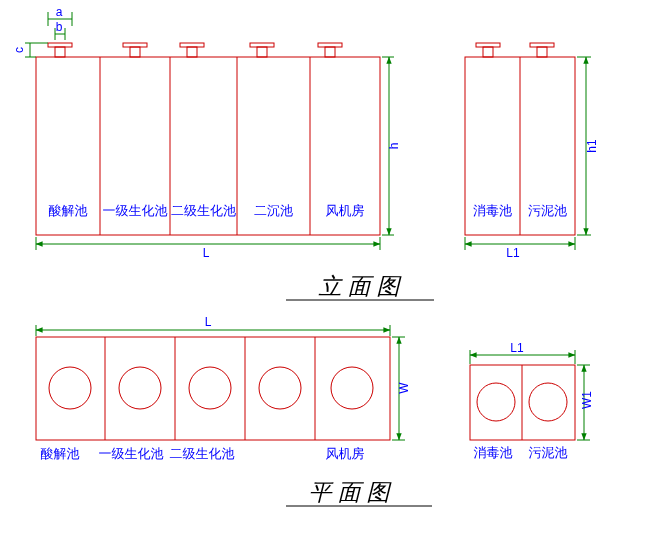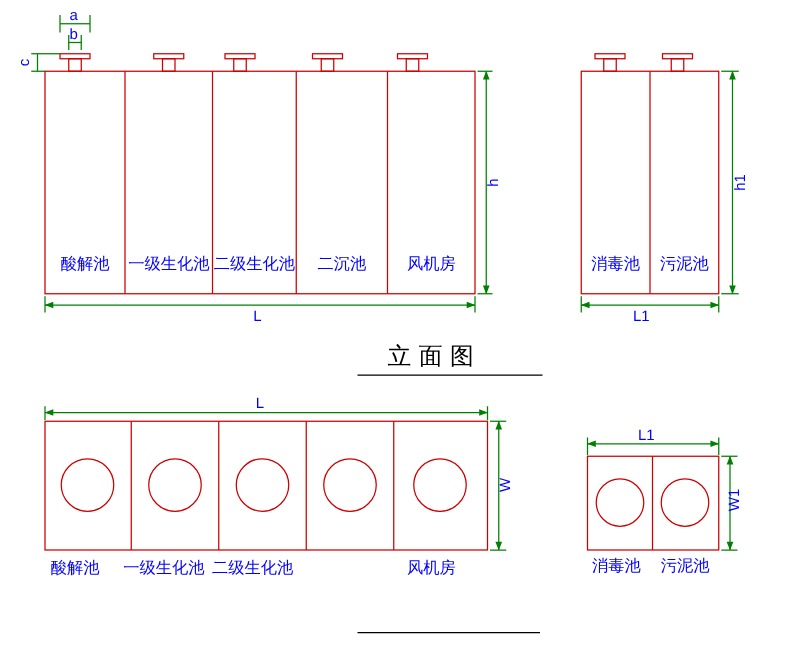--- a/index.html
+++ b/index.html
@@ -15,22 +15,22 @@
   .tlabel{
     position:absolute;color:var(--label,#0000ff);font-size:13px;line-height:14px;
     text-align:center;white-space:nowrap;
   }
   .dlabel{
     position:absolute;color:var(--label,#0000ff);font-size:12px;line-height:14px;
     text-align:center;white-space:nowrap;
   }
   .rot{transform:rotate(-90deg);}
   .title{
-    position:absolute;color:var(--title,#000000);font-size:19px;letter-spacing:6px;
-    line-height:22px;white-space:nowrap;
+    position:absolute;color:var(--title,#000000);font-size:23px;letter-spacing:6px;
+    line-height:22px;text-align:center;white-space:nowrap;font-style:italic;
   }
 </style>
 </head>
 <body>
 
 <div id="sheet">
 
   <svg id="linework" width="648" height="533" viewBox="0 0 648 533">
     <defs>
       <marker id="arrow" viewBox="0 0 10 10" refX="9.5" refY="5" markerWidth="10" markerHeight="7" orient="auto-start-reverse">
@@ -172,14 +172,15 @@
   <div class="dlabel" style="left:508px;top:341px;width:18px;">L1</div>
   <div class="dlabel rot" style="left:577px;top:393px;width:20px;height:14px;">W1</div>
 
   <div class="tlabel" style="left:28px;top:447px;width:64px;">酸解池</div>
   <div class="tlabel" style="left:95px;top:447px;width:72px;">一级生化池</div>
   <div class="tlabel" style="left:166px;top:447px;width:72px;">二级生化池</div>
   <div class="tlabel" style="left:315px;top:447px;width:60px;">风机房</div>
   <div class="tlabel" style="left:466px;top:446px;width:54px;">消毒池</div>
   <div class="tlabel" style="left:521px;top:446px;width:54px;">污泥池</div>
 
+  <div class="title" style="left:300px;top:481px;width:104px;">平面图</div>
 
 </div>
 
 </body></html>

